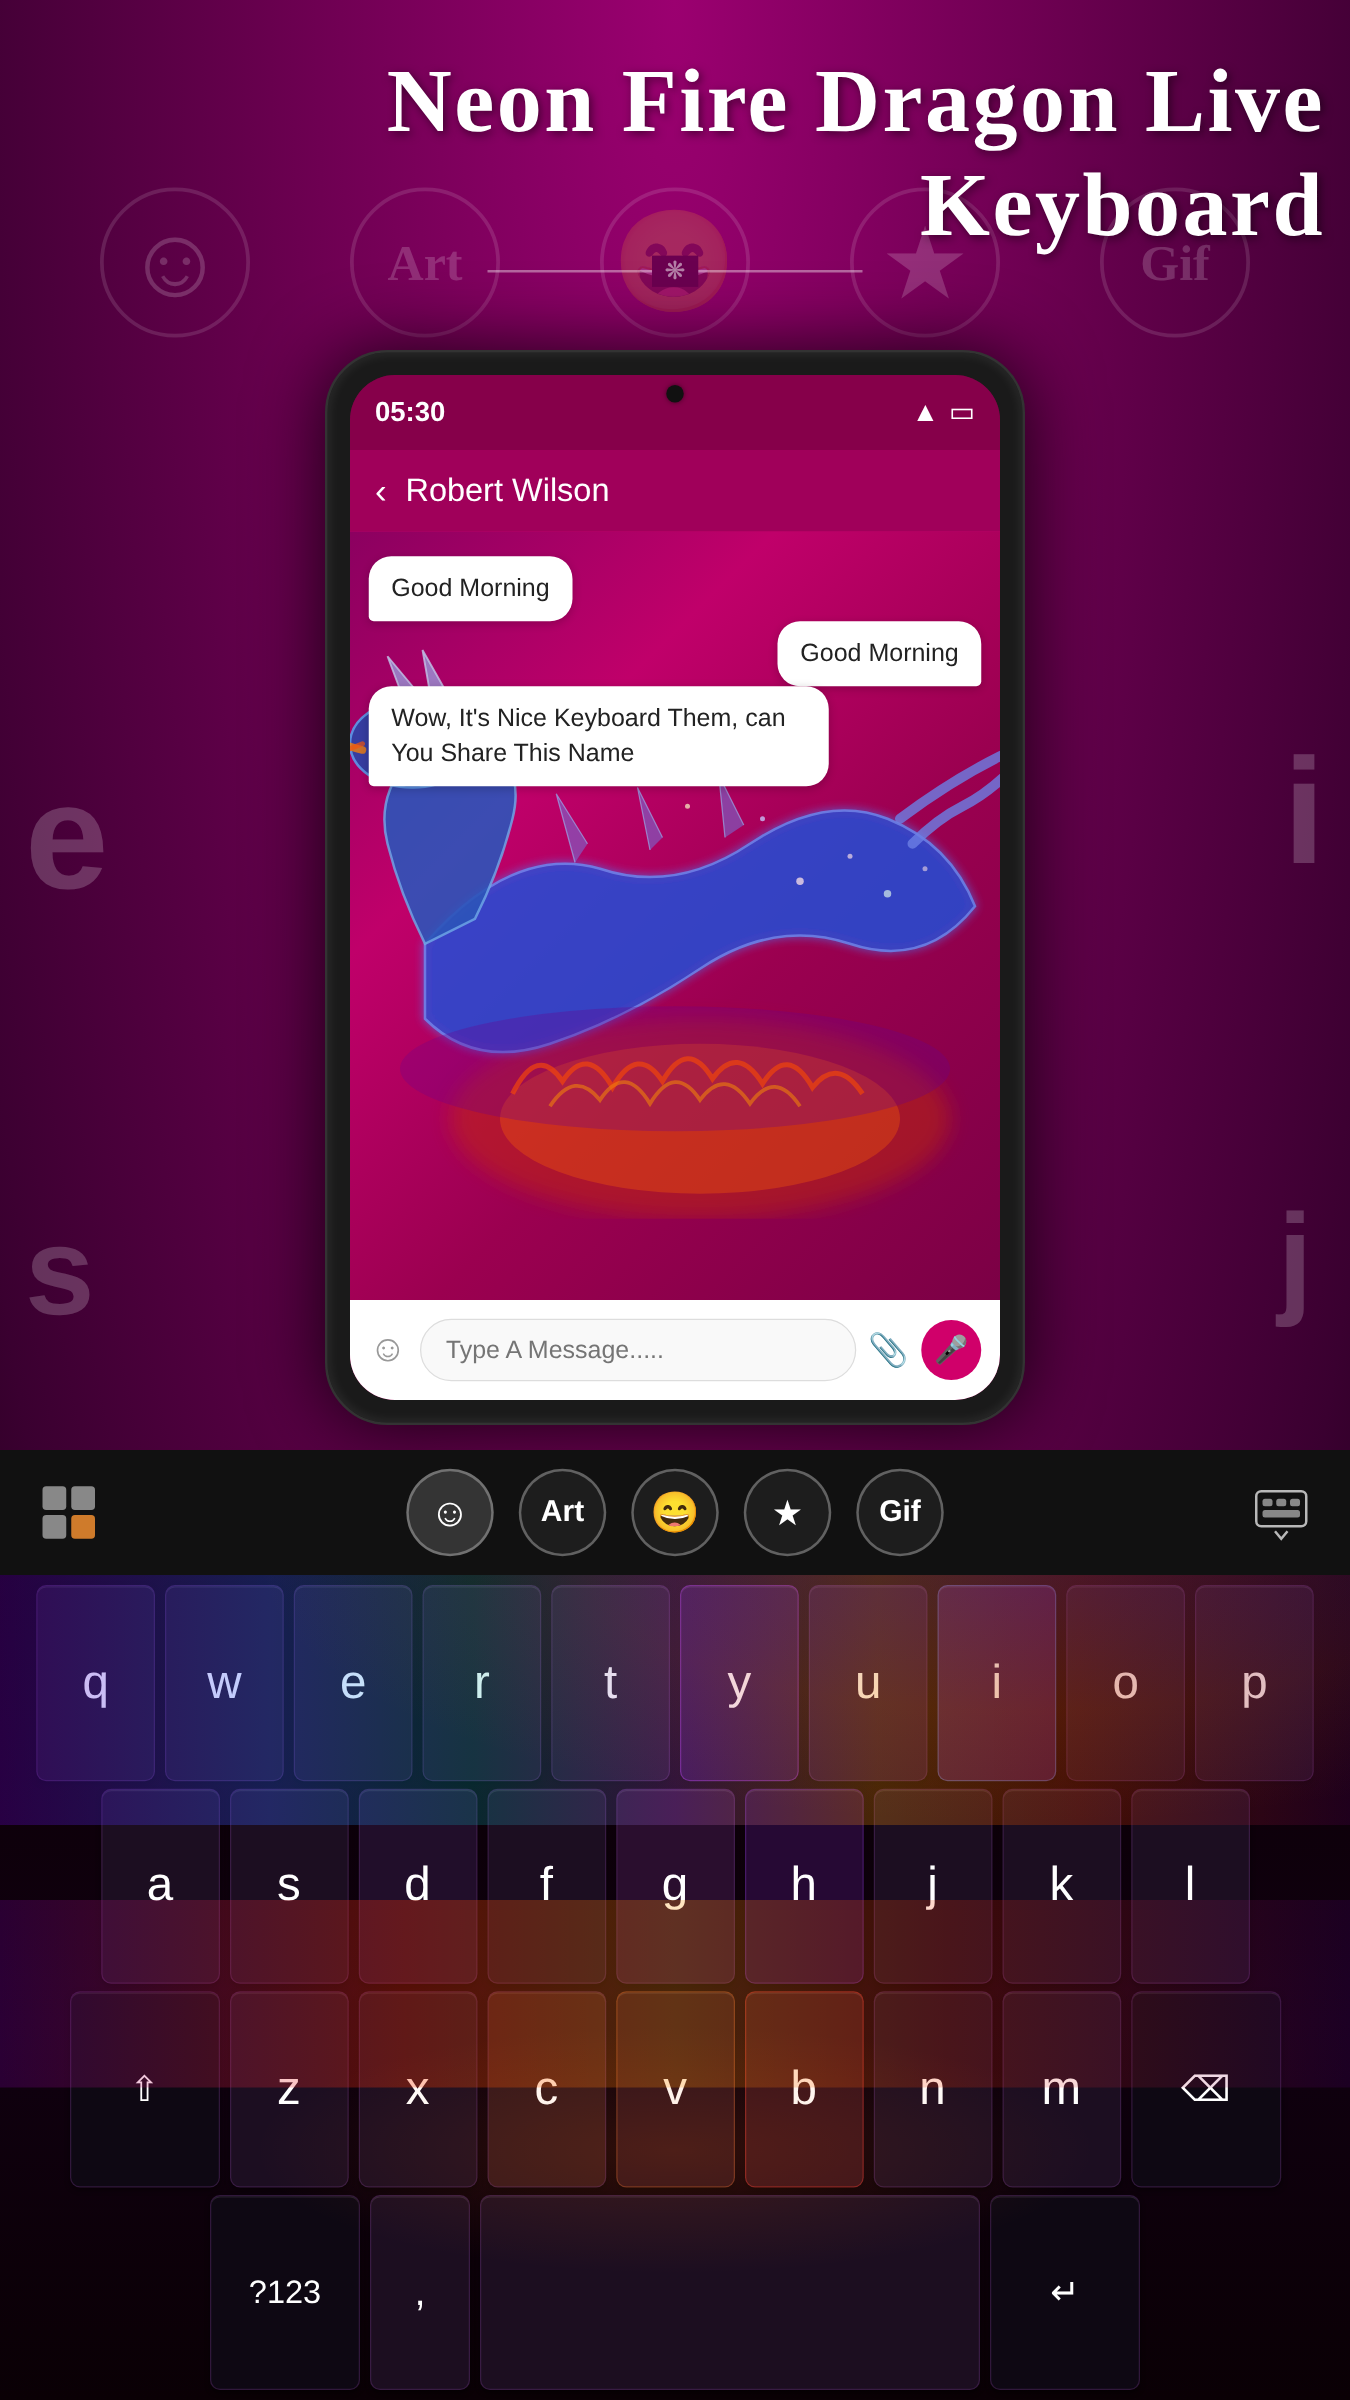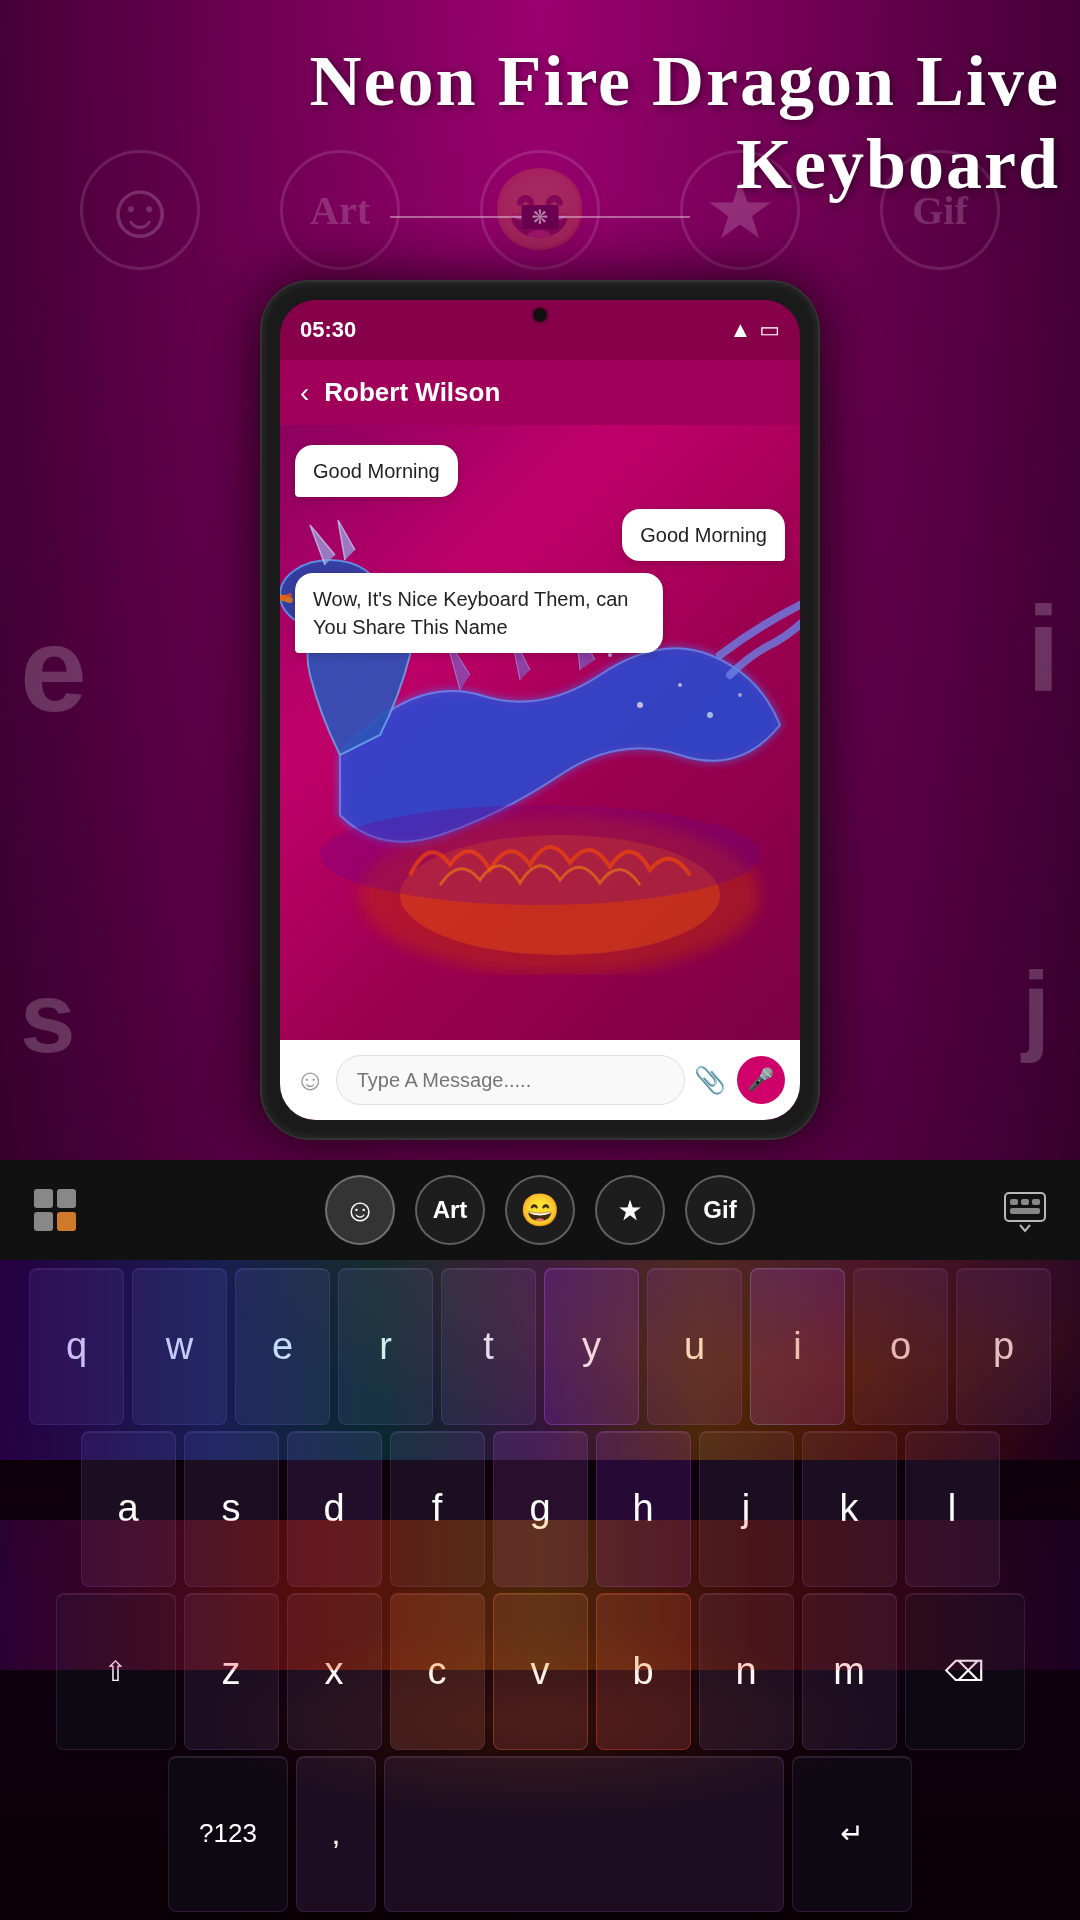--- a/index.html
+++ b/index.html
@@ -238,21 +238,21 @@
 
     .back-arrow {
       color: white;
       font-size: 28px;
       cursor: pointer;
     }
 
     .contact-name {
       color: white;
       font-size: 26px;
-      font-weight: 700;
+      font-weight: 400;
     }
 
     
     .chat-area {
       position: absolute;
       top: 125px;
       left: 0;
       right: 0;
       bottom: 80px;
       overflow: hidden;
@@ -278,21 +278,20 @@
     
     .chat-bubbles {
       position: absolute;
       top: 0;
       left: 0;
       right: 0;
       bottom: 0;
       padding: 20px 15px;
       display: flex;
       flex-direction: column;
-      gap: 12px;
       z-index: 3;
     }
 
     .bubble {
       max-width: 75%;
       padding: 12px 18px;
       border-radius: 18px;
       font-size: 20px;
       font-weight: 500;
       line-height: 1.4;

